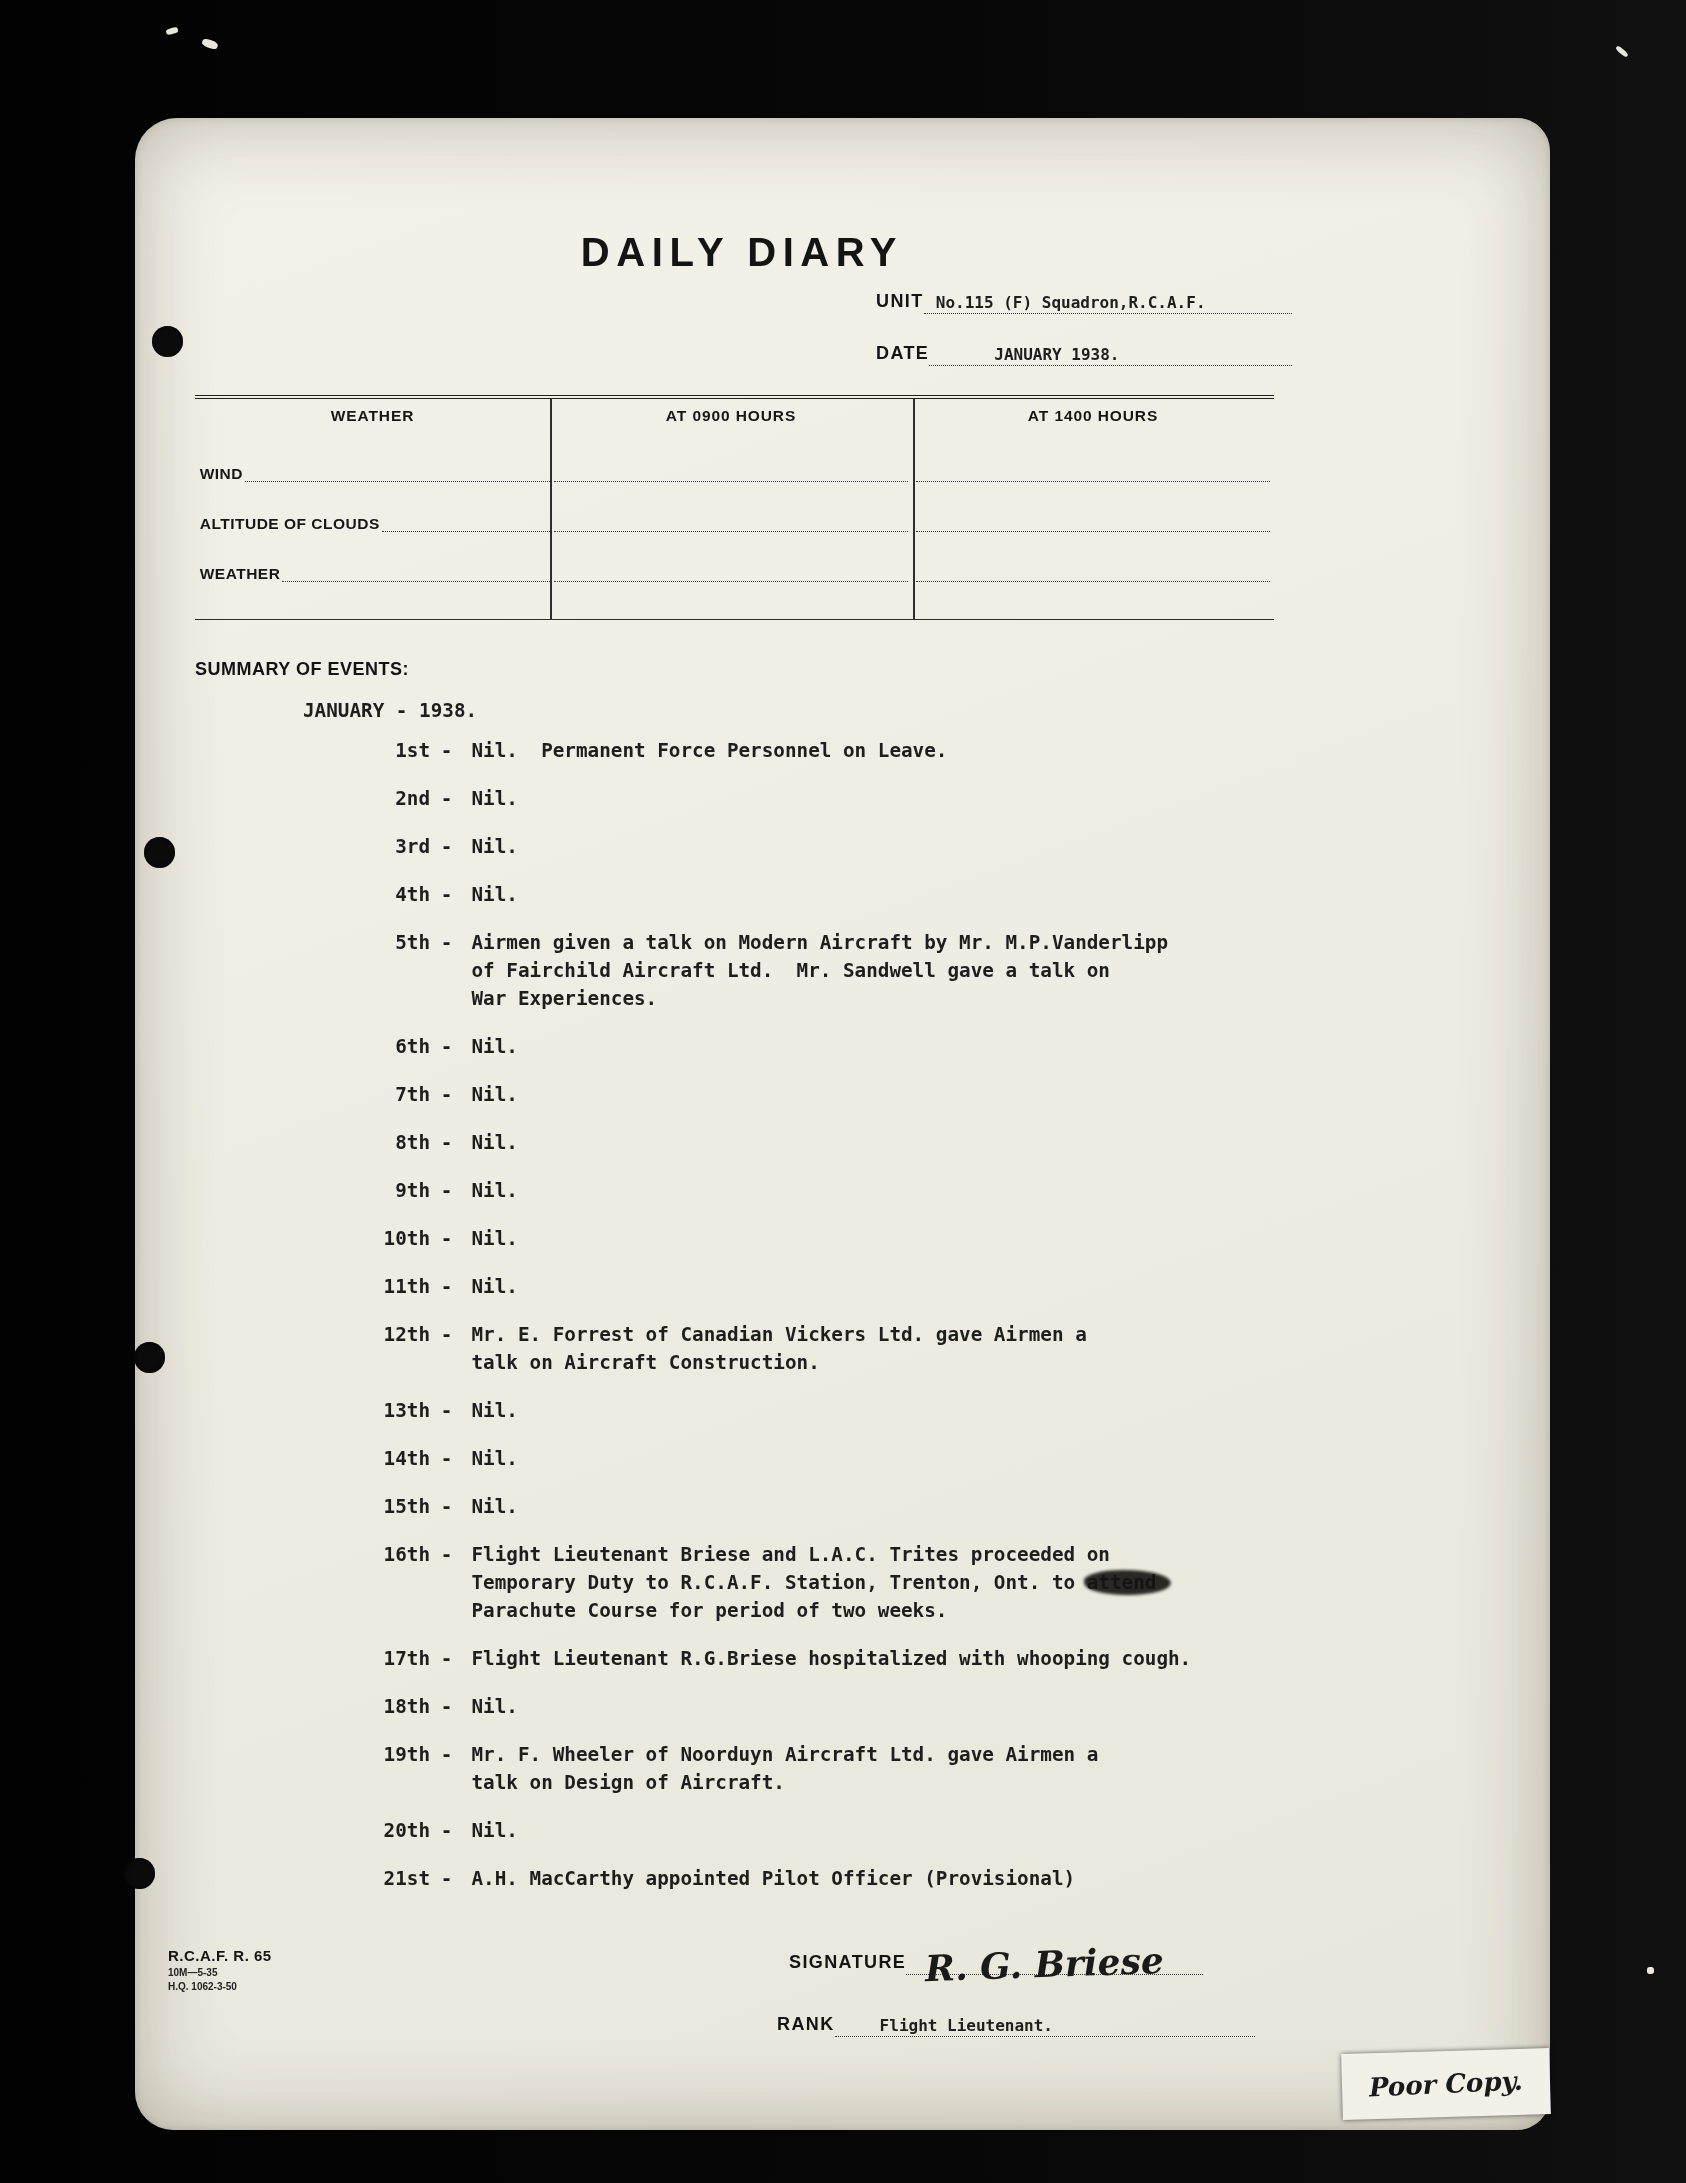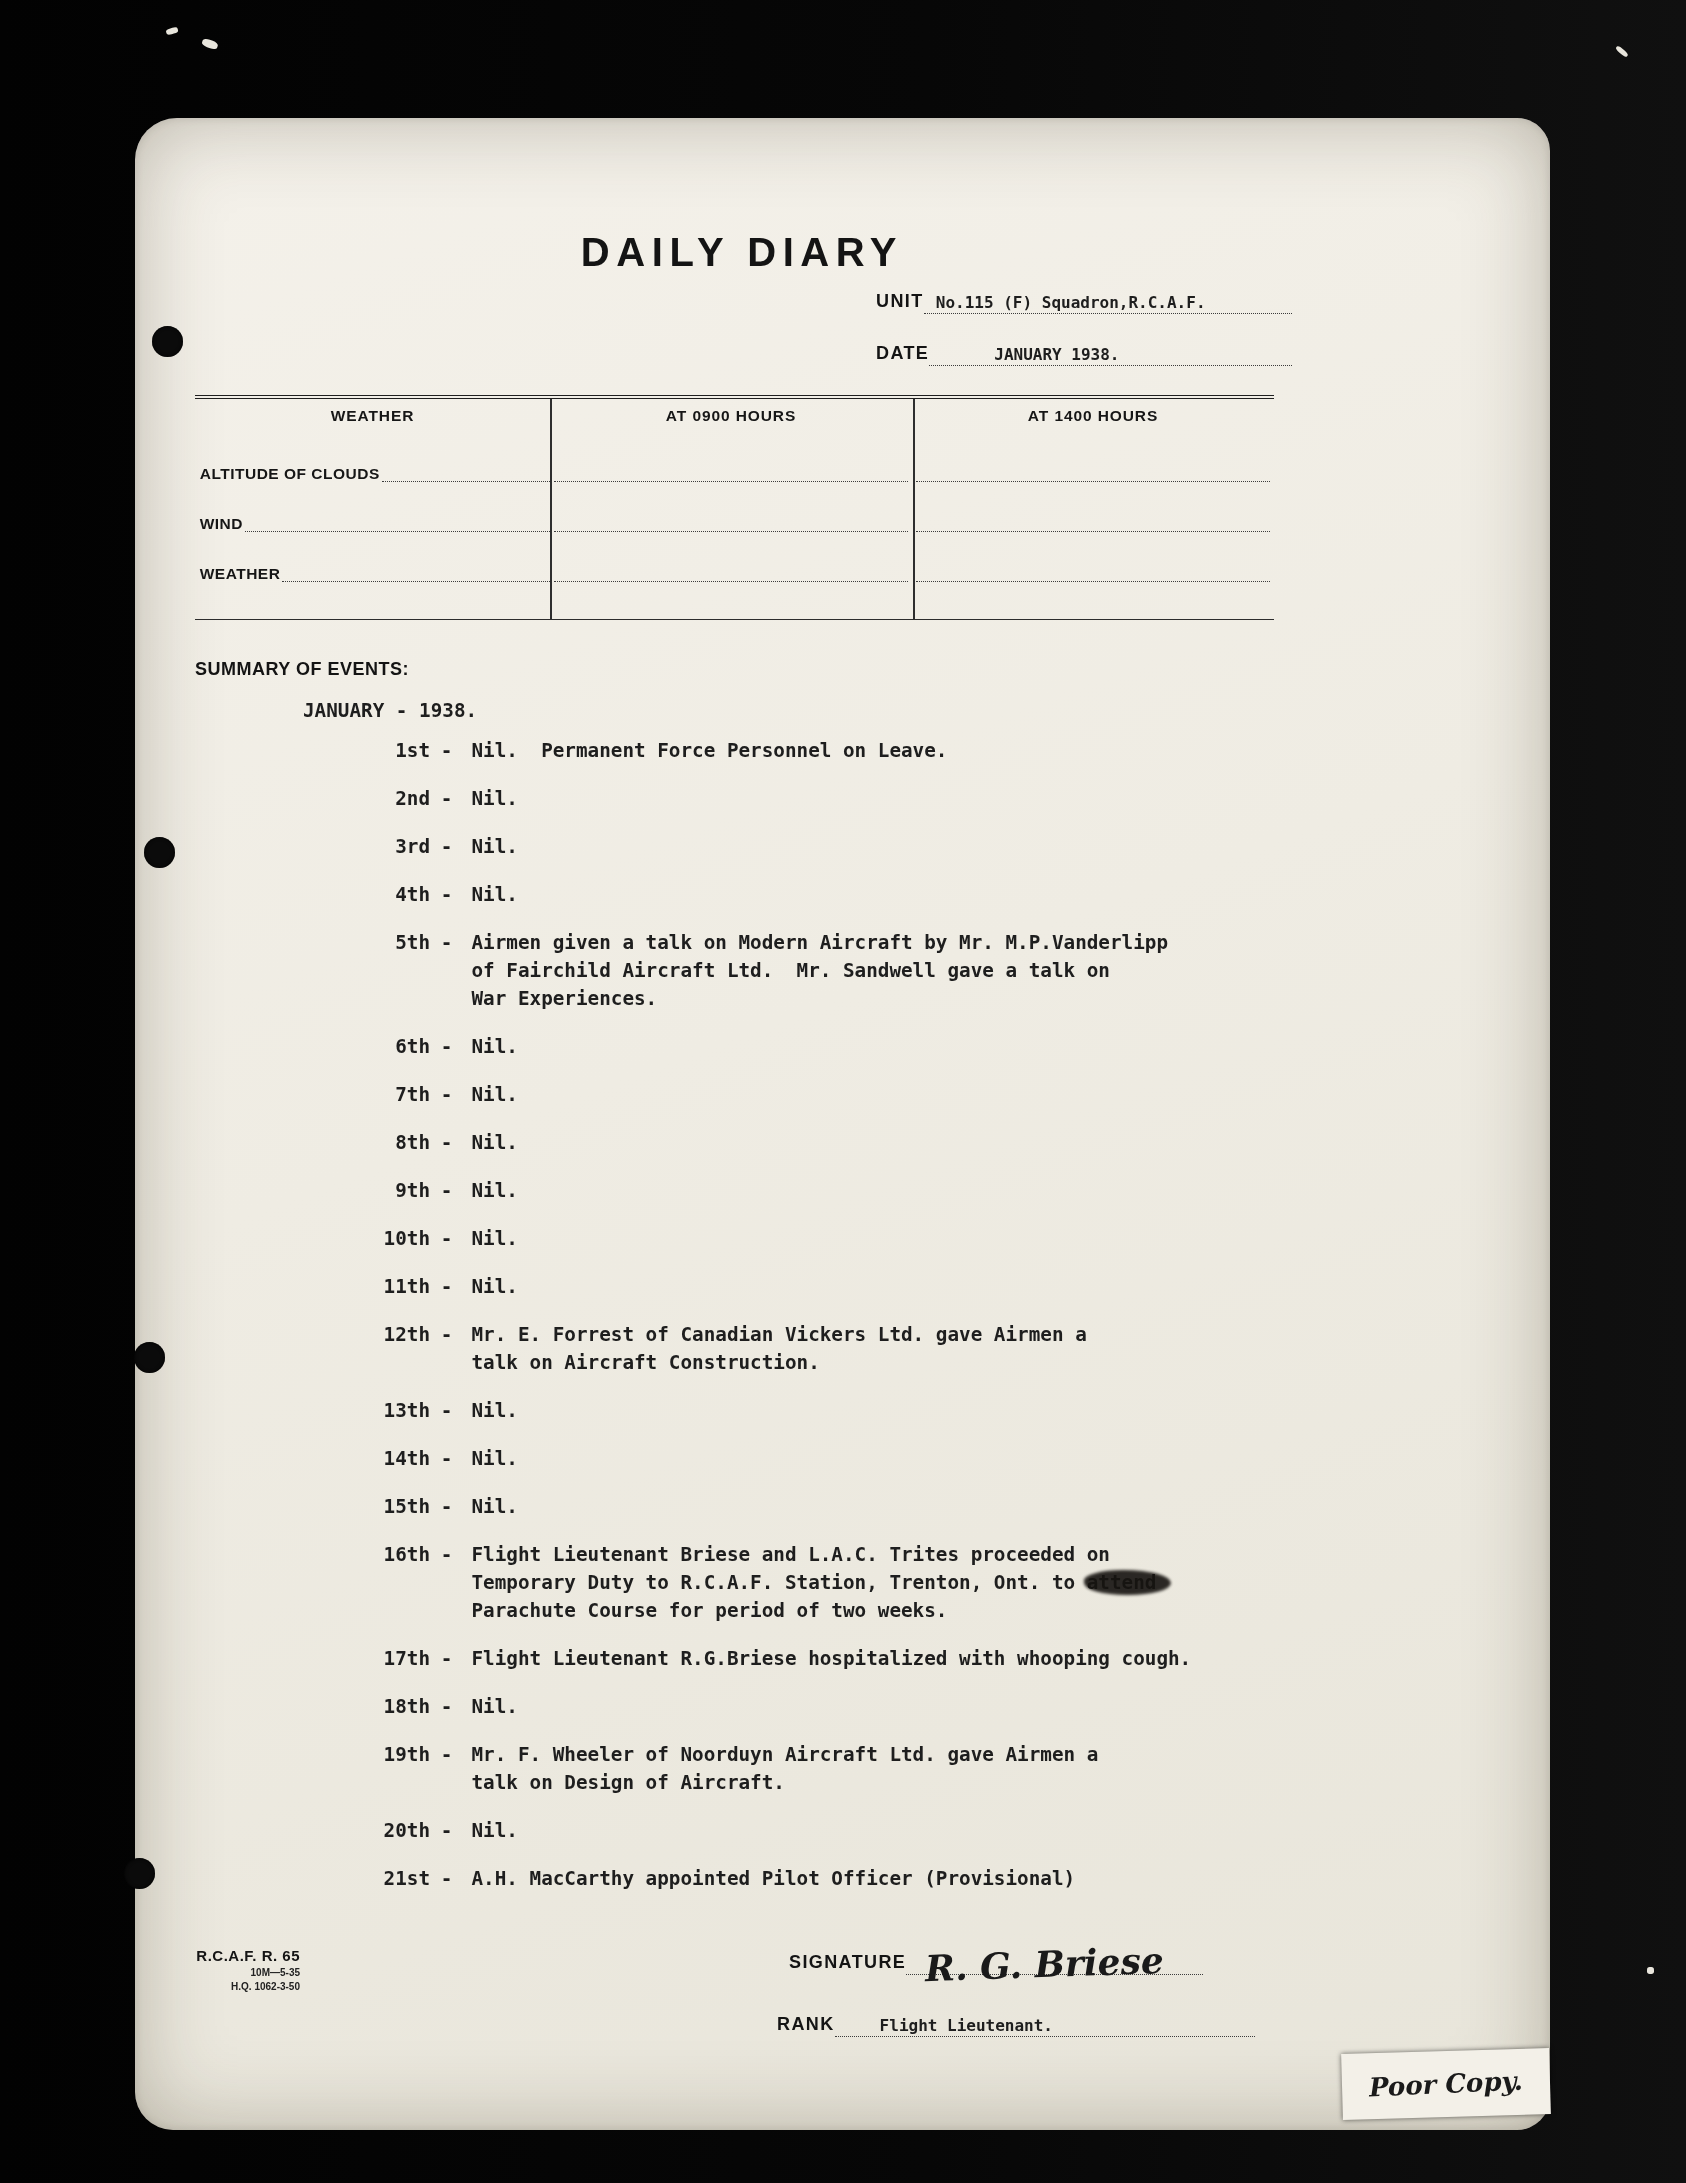--- a/index.html
+++ b/index.html
@@ -82,21 +82,21 @@
   .eday { text-align:right; }
   .edash { text-align:center; }
   .etext { white-space:pre-wrap; padding-left:8.5px; }
 
   
   .smudge { position:absolute; left:949px; top:1452px; width:87px; height:24.5px;
             background:#161310; border-radius:45% 55% 50% 50%;
             filter:blur(1.4px); opacity:.9; }
 
   
-  .formcode { position:absolute; left:43px; top:1829px; width:122px; text-align:right; }
+  .formcode { position:absolute; left:33px; top:1829px; width:122px; text-align:left; }
   .fc1 { font-size:15px; font-weight:bold; color:#141414; letter-spacing:0.5px; }
   .fc2, .fc3 { font-size:10px; font-weight:bold; color:#222; margin-top:2.8px; }
 
   .sig-field { left:654px; top:1817px; width:414px; height:40px; }
   .script { font-family:"DejaVu Serif", serif; font-style:italic; font-weight:bold;
             font-size:36px; line-height:33px; color:#1a1a1a;
             transform:rotate(-2deg); margin:0 0 -6.6px 19px; white-space:nowrap; }
   .rank-field { left:642px; top:1888px; width:478px; height:31px; }
   .rank-field .typed { margin-left:45px; margin-bottom:-1.9px; }
 
@@ -142,36 +142,36 @@
       <div class="whead">
         <div class="wcell hc1">WEATHER</div>
         <div class="wcell hc2">AT 0900 HOURS</div>
         <div class="wcell hc3">AT 1400 HOURS</div>
       </div>
       <div>
 
 
           <div class="wrow">
             <div class="wc1">
-              <span class="rowlabel">ALTITUDE OF CLOUDS</span>
+              <span class="rowlabel">WIND</span>
               <span class="leader"></span>
             </div>
             <div class="wc2">
               <span class="typedval"></span>
               <span class="leader"></span>
             </div>
             <div class="wc3">
               <span class="typedval"></span>
               <span class="leader"></span>
             </div>
           </div>
 
           <div class="wrow">
             <div class="wc1">
-              <span class="rowlabel">WIND</span>
+              <span class="rowlabel">ALTITUDE OF CLOUDS</span>
               <span class="leader"></span>
             </div>
             <div class="wc2">
               <span class="typedval"></span>
               <span class="leader"></span>
             </div>
             <div class="wc3">
               <span class="typedval"></span>
               <span class="leader"></span>
             </div>

